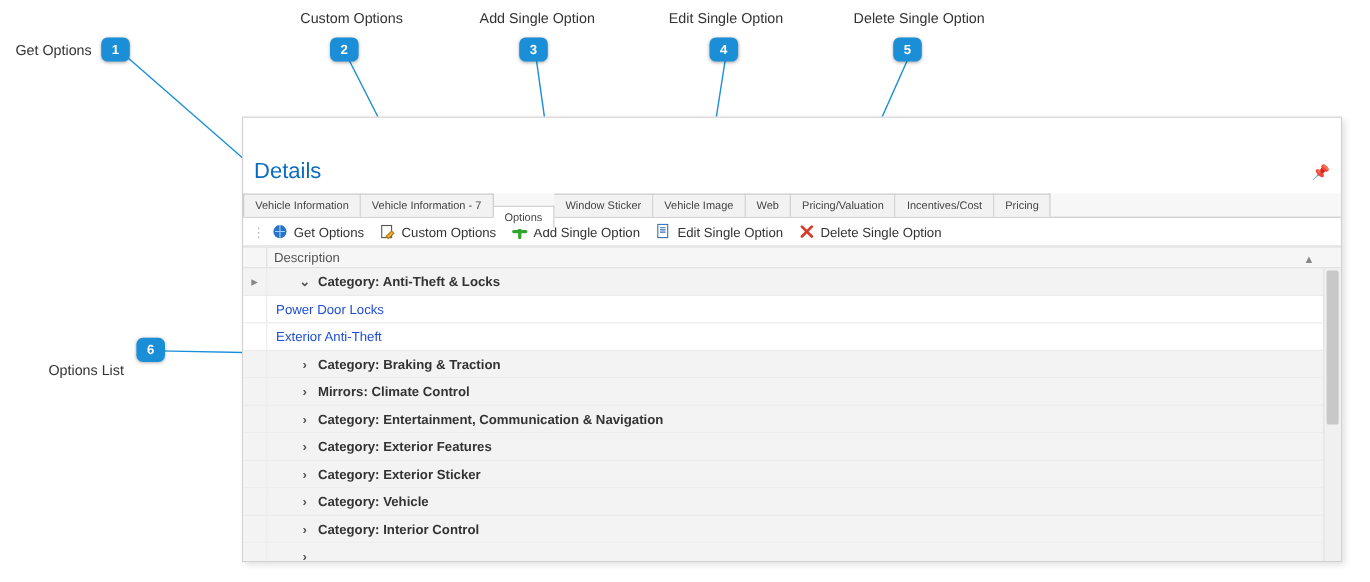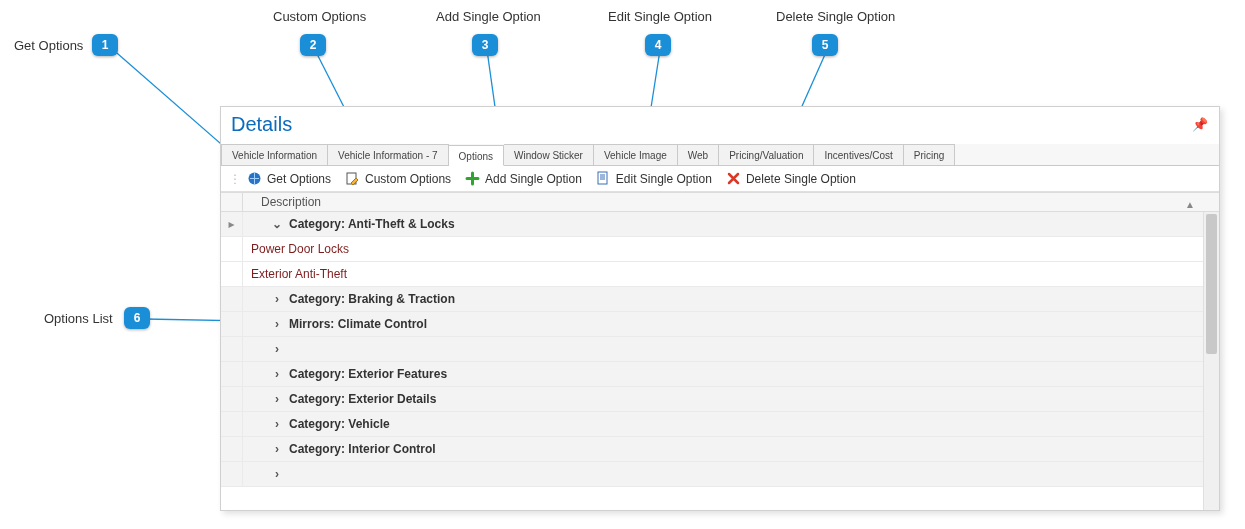--- a/index.html
+++ b/index.html
@@ -55,20 +55,21 @@
     background: #fff;
     display: flex;
     flex-direction: column;
   }
   .panel-title {
     font-size: 20px;
     color: #0a6bbf;
     padding: 6px 10px 8px 10px;
     font-weight: 400;
     position: relative;
+    margin-top: 32px;
   }
   .pin-icon {
     position: absolute;
     right: 10px;
     top: 10px;
     color: #666;
     font-size: 13px;
   }
 
   
@@ -88,21 +89,21 @@
     color: #444;
     background: #f2f2f2;
     cursor: pointer;
     line-height: 15px;
   }
   .tab:first-child { border-left: 1px solid #c9c9c9; }
   .tab.active {
     background: #fff;
     border-bottom: 1px solid #fff;
     position: relative;
-    top: 1px;
+    top: 11px;
   }
 
   
   .toolbar {
     display: flex;
     align-items: center;
     gap: 14px;
     padding: 3px 8px;
     border-bottom: 1px solid #e0e0e0;
     height: 26px;
@@ -127,21 +128,20 @@
 
   
   .colhdr {
     display: flex;
     align-items: center;
     background: #f6f6f6;
     border-top: 1px solid #dcdcdc;
     border-bottom: 1px solid #dcdcdc;
     height: 20px;
     color: #555;
-    gap: 12px;
   }
   .rowhandle-col {
     width: 22px;
     border-right: 1px solid #dcdcdc;
     height: 100%;
   }
   .desc-col {
     flex: 1;
     padding-left: 6px;
     color: #555;
@@ -205,21 +205,21 @@
   .row.category {
     background: #f3f3f3;
   }
   .row.category .content {
     font-weight: bold;
     color: #333;
     padding-left: 28px;
   }
   .row.child .content {
     padding-left: 8px;
-    color: #7f1d1d;
+    color: #1d4ed8;
   }
   .expander {
     width: 12px;
     display: inline-flex;
     justify-content: center;
     color: #555;
   }
 </style>
 </head>
 <body>
@@ -241,21 +241,21 @@
 
 <div class="callout-label" style="left:436px; top:9px;">Add Single Option</div>
 <div class="bubble" style="left:472px; top:34px;">3</div>
 
 <div class="callout-label" style="left:608px; top:9px;">Edit Single Option</div>
 <div class="bubble" style="left:645px; top:34px;">4</div>
 
 <div class="callout-label" style="left:776px; top:9px;">Delete Single Option</div>
 <div class="bubble" style="left:812px; top:34px;">5</div>
 
-<div class="callout-label" style="left:44px; top:311px;">Options List</div>
+<div class="callout-label" style="left:44px; top:329px;">Options List</div>
 <div class="bubble" style="left:124px; top:307px;">6</div>
 
 <div class="panel">
   <div class="panel-title">
     <span>Details</span>
     <span class="pin-icon">📌</span>
   </div>
 
   <div class="tabs">
     <div class="tab">Vehicle Information</div>
@@ -356,34 +356,35 @@
         <div class="rowhandle"></div>
         <div class="content">
           <span class="expander">›</span>
           <span>Mirrors: Climate Control</span>
         </div>
       </div>
       <div class="row category">
         <div class="rowhandle"></div>
         <div class="content">
           <span class="expander">›</span>
+          <span>Category: Entertainment, Communication &amp; Navigation</span>
         </div>
       </div>
       <div class="row category">
         <div class="rowhandle"></div>
         <div class="content">
           <span class="expander">›</span>
           <span>Category: Exterior Features</span>
         </div>
       </div>
       <div class="row category">
         <div class="rowhandle"></div>
         <div class="content">
           <span class="expander">›</span>
-          <span>Category: Exterior Details</span>
+          <span>Category: Exterior Sticker</span>
         </div>
       </div>
       <div class="row category">
         <div class="rowhandle"></div>
         <div class="content">
           <span class="expander">›</span>
           <span>Category: Vehicle</span>
         </div>
       </div>
       <div class="row category">

